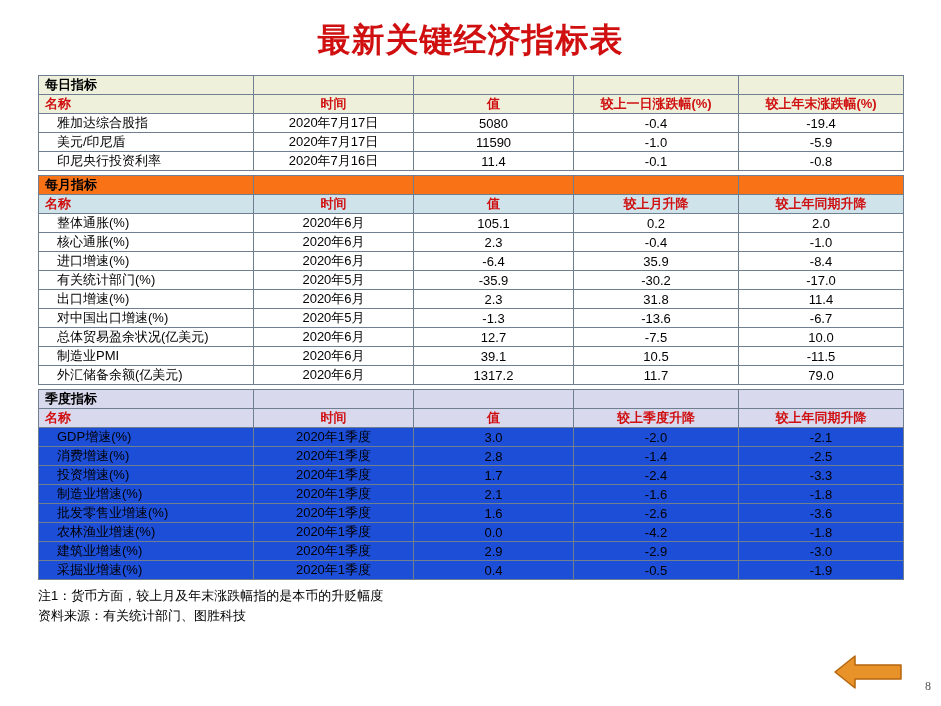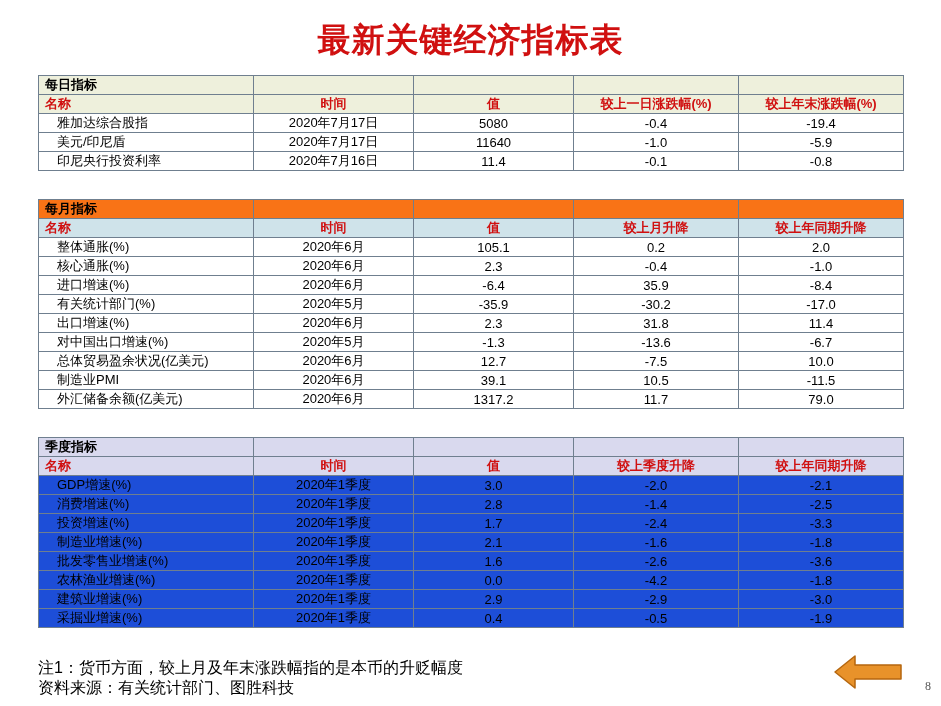--- a/index.html
+++ b/index.html
@@ -25,21 +25,21 @@
   }
   .tables-wrap {
     padding: 0 38px;
   }
   table {
     border-collapse: collapse;
     width: 865px;
     table-layout: fixed;
     font-family: "Liberation Sans", sans-serif;
   }
-  table.block { margin-bottom: 28px; }
+  table.block { margin-bottom: 4px; }
   td, th {
     border: 1px solid #6f7f8f;
     font-size: 13px;
     height: 18px;
     padding: 0 3px;
     font-weight: normal;
     white-space: nowrap;
     overflow: hidden;
   }
   
@@ -82,21 +82,21 @@
   .monthly .hdr-row td { background: #cfe3ea; }
   .monthly .data td { background: #ffffff; }
 
   
   .quarterly .section-row td { background: #d9d9ee; }
   .quarterly .hdr-row td { background: #d9d9ee; }
   .quarterly .data td { background: #1d4ed8; }
 
   .notes {
     padding: 2px 38px 0 38px;
-    font-size: 16px;
+    font-size: 13px;
     color: #000;
     line-height: 20px;
   }
   .arrow-wrap {
     position: absolute;
     right: 38px;
     bottom: 14px;
     width: 70px;
     height: 40px;
   }
@@ -143,21 +143,21 @@
       <tr class="data">
         <td class="row-name">雅加达综合股指</td>
         <td class="num">2020年7月17日</td>
         <td class="num">5080</td>
         <td class="num">-0.4</td>
         <td class="num">-19.4</td>
       </tr>
       <tr class="data">
         <td class="row-name">美元/印尼盾</td>
         <td class="num">2020年7月17日</td>
-        <td class="num">11640</td>
+        <td class="num">11590</td>
         <td class="num">-1.0</td>
         <td class="num">-5.9</td>
       </tr>
       <tr class="data">
         <td class="row-name">印尼央行投资利率</td>
         <td class="num">2020年7月16日</td>
         <td class="num">11.4</td>
         <td class="num">-0.1</td>
         <td class="num">-0.8</td>
       </tr>

